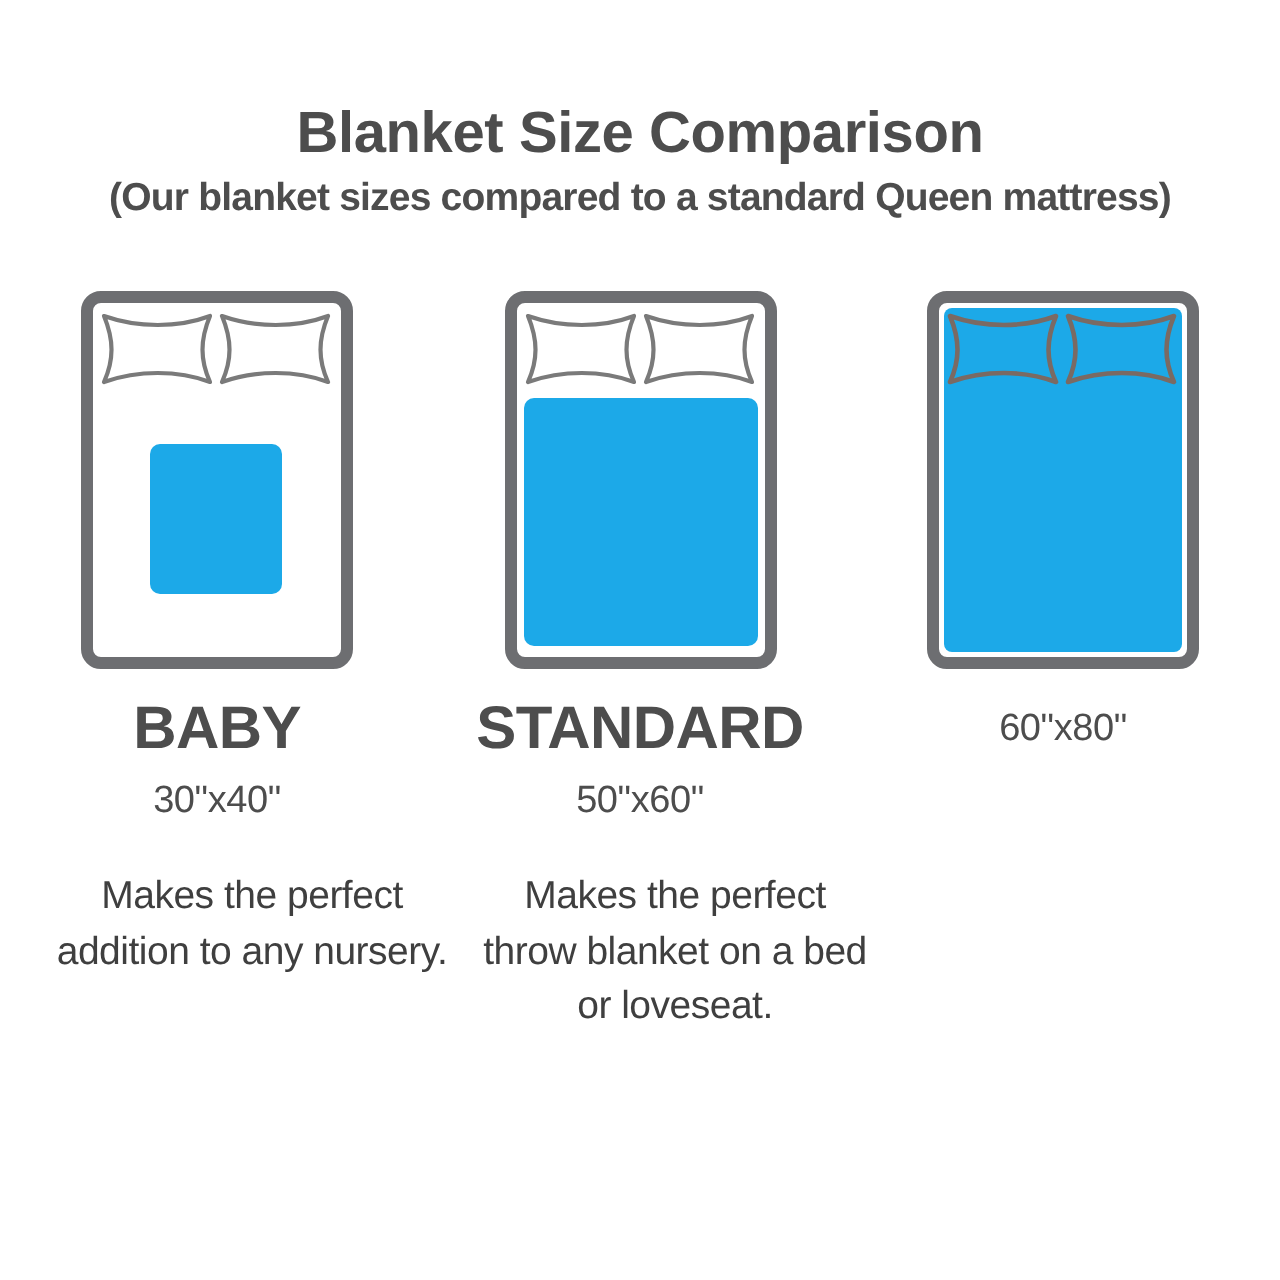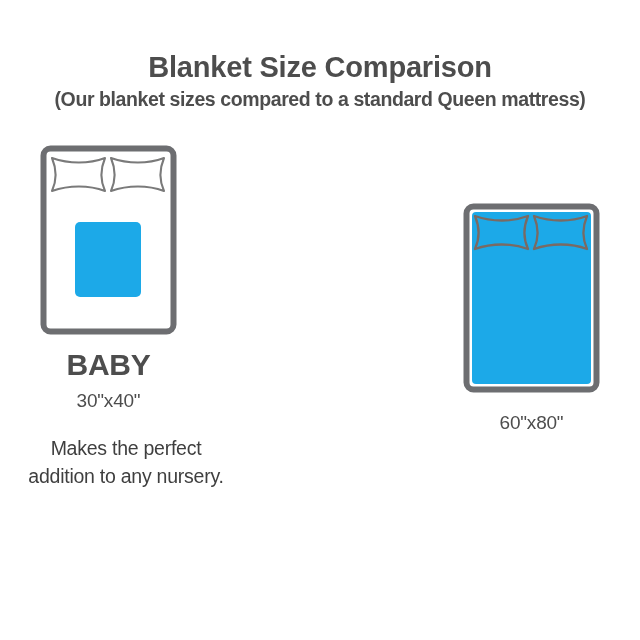--- a/index.html
+++ b/index.html
@@ -48,21 +48,21 @@
   }
 
   
   .columns {
     position: absolute;
     top: 144px;
     left: 0;
     width: 640px;
     display: flex;
     flex-direction: row;
-    align-items: center;
+    align-items: flex-start;
     justify-content: space-between;
     padding: 0 6px;
     box-sizing: border-box;
   }
   .column {
     width: 205px;
     display: flex;
     flex-direction: column;
     align-items: center;
   }
@@ -133,20 +133,34 @@
           <path d="M72,14 C89,20 109,20 125,14 C120,26 120,36 125,47 C109,41 89,41 72,47 C77,36 77,26 72,14 Z" fill="#ffffff" stroke="#7A7A7A" stroke-width="2.1" stroke-linejoin="round"></path>
 
           <rect x="36" y="78" width="66" height="75" rx="5" ry="5" fill="#1CA9E8"></rect>
         </svg>
       </div>
       <div class="size-name">BABY</div>
       <div class="size-dims">30"x40"</div>
       <div class="desc">Makes the perfect addition to any nursery.</div>
     </div>
 
+    <div class="column">
+      <div class="bed-wrap">
+        <svg class="bed-svg" width="139" height="192" viewBox="0 0 139 192">
+          <rect x="4.5" y="4.5" width="130" height="183" rx="7" ry="7" fill="#ffffff" stroke="#6D6E71" stroke-width="6"></rect>
+          <path d="M13,14 C30,20 50,20 66,14 C61,26 61,36 66,47 C50,41 30,41 13,47 C18,36 18,26 13,14 Z" fill="#ffffff" stroke="#7A7A7A" stroke-width="2.1" stroke-linejoin="round"></path>
+          <path d="M72,14 C89,20 109,20 125,14 C120,26 120,36 125,47 C109,41 89,41 72,47 C77,36 77,26 72,14 Z" fill="#ffffff" stroke="#7A7A7A" stroke-width="2.1" stroke-linejoin="round"></path>
+
+          <rect x="11" y="55" width="117" height="124" rx="5" ry="5" fill="#1CA9E8"></rect>
+        </svg>
+      </div>
+      <div class="size-name">STANDARD</div>
+      <div class="size-dims">50"x60"</div>
+      <div class="desc">Makes the perfect throw blanket on a bed or loveseat.</div>
+    </div>
 
     <div class="column">
       <div class="bed-wrap">
         <svg class="bed-svg" width="139" height="192" viewBox="0 0 139 192">
           <rect x="4.5" y="4.5" width="130" height="183" rx="7" ry="7" fill="#ffffff" stroke="#6D6E71" stroke-width="6"></rect>
 
           <rect x="10" y="10" width="119" height="172" rx="4" ry="4" fill="#1CA9E8"></rect>
 
           <path d="M13,14 C30,20 50,20 66,14 C61,26 61,36 66,47 C50,41 30,41 13,47 C18,36 18,26 13,14 Z" fill="none" stroke="#7A6A63" stroke-width="2.3" stroke-linejoin="round"></path>
           <path d="M72,14 C89,20 109,20 125,14 C120,26 120,36 125,47 C109,41 89,41 72,47 C77,36 77,26 72,14 Z" fill="none" stroke="#7A6A63" stroke-width="2.3" stroke-linejoin="round"></path>

